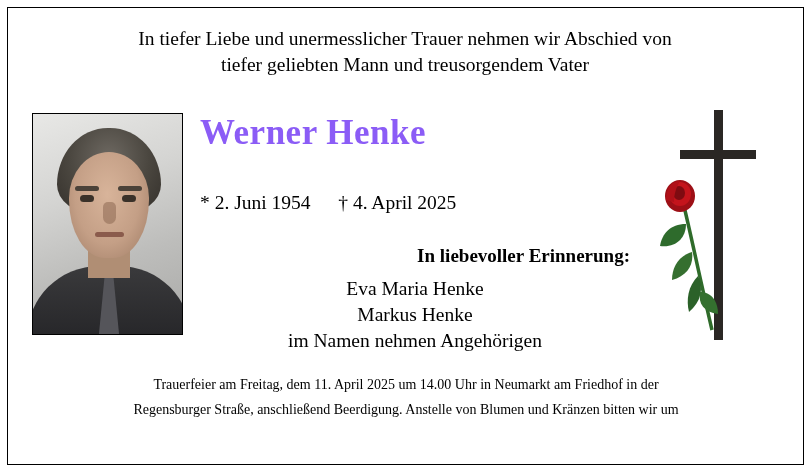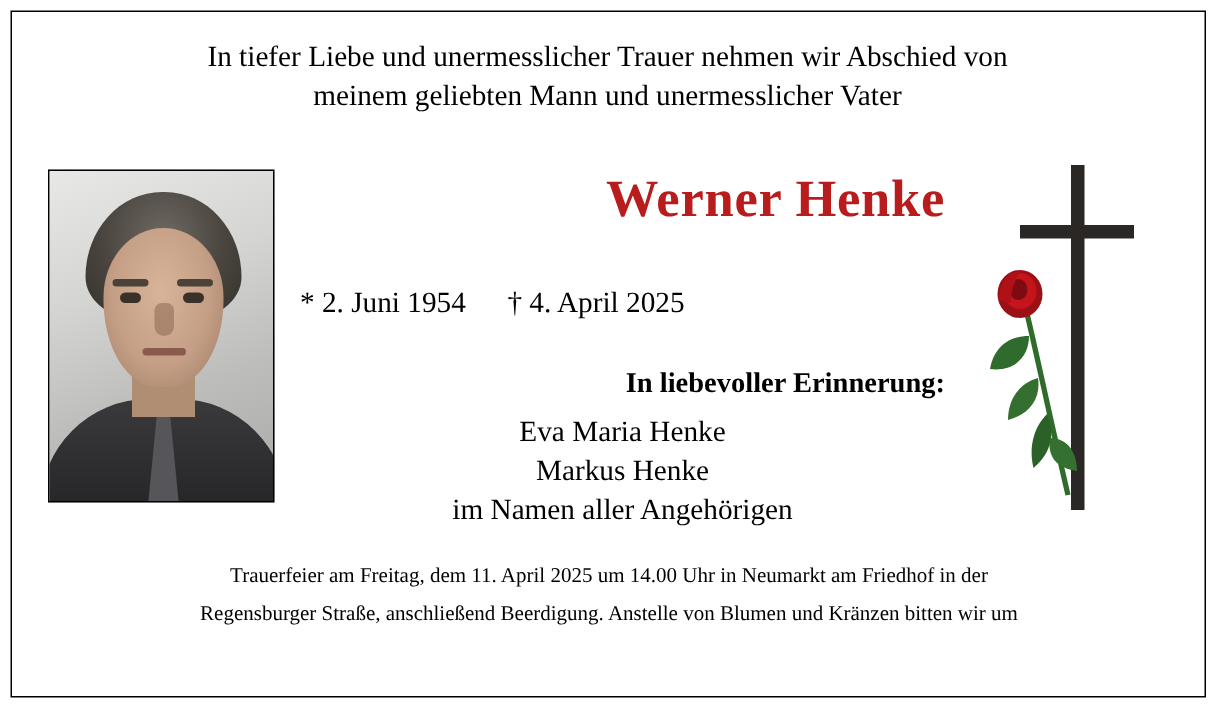--- a/index.html
+++ b/index.html
@@ -141,25 +141,25 @@
     background: #55555a;
     clip-path: polygon(40% 0, 60% 0, 78% 100%, 22% 100%);
   }
 
   
   .name {
     position: absolute;
     left: 200px;
     top: 113px;
     width: 430px;
-    text-align: right;
+    text-align: left;
     font-size: 35px;
     font-weight: bold;
     letter-spacing: 0.5px;
-    color: #b91c1c;
+    color: #8b5cf6;
   }
   .dates {
     position: absolute;
     left: 200px;
     top: 192px;
     width: 430px;
     font-size: 19.5px;
     color: #000000;
   }
   .dates .sep { display: inline-block; width: 18px; }
@@ -229,21 +229,21 @@
   }
 </style>
 </head>
 <body>
 
 <div class="obituary">
   <div class="frame"></div>
 
   <div class="intro">
     <div>In tiefer Liebe und unermesslicher Trauer nehmen wir Abschied von</div>
-    <div>meinem geliebten Mann und unermesslicher Vater</div>
+    <div>tiefer geliebten Mann und treusorgendem Vater</div>
   </div>
 
   <div class="portrait">
     <div class="bg"></div>
     <div class="shoulders"></div>
     <div class="shirt"></div>
     <div class="neck"></div>
     <div class="hair"></div>
     <div class="face"></div>
     <div class="brow-l"></div>
@@ -260,21 +260,21 @@
     <span>* 2. Juni 1954</span>
     <span class="sep"></span>
     <span>† 4. April 2025</span>
   </div>
 
   <div class="memory-heading">In liebevoller Erinnerung:</div>
 
   <div class="survivors">
     <div>Eva Maria Henke</div>
     <div>Markus Henke</div>
-    <div>im Namen aller Angehörigen</div>
+    <div>im Namen nehmen Angehörigen</div>
   </div>
 
   <div class="cross-wrap">
     <div class="cross-v"></div>
     <div class="cross-h"></div>
     <div class="rose-stem">
       <svg width="64" height="160" viewBox="0 0 64 160">
         <path d="M26 18 C34 50, 42 90, 56 150" stroke="#2f6b2a" stroke-width="3.5" fill="none"></path>
         <path d="M30 44 C14 44, 6 54, 4 66 C20 68, 30 58, 30 44 Z" fill="#2e6b2c"></path>
         <path d="M36 72 C22 76, 16 88, 16 100 C31 96, 38 85, 36 72 Z" fill="#356f2f"></path>

